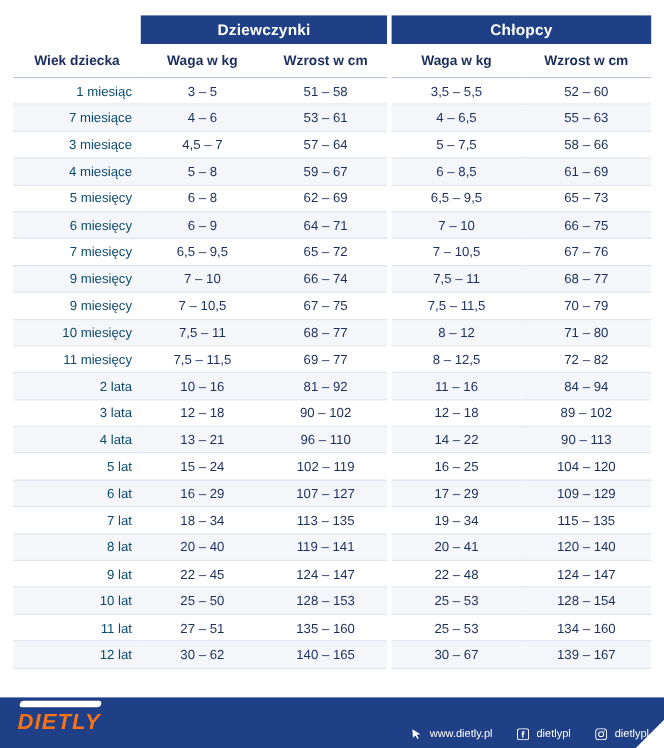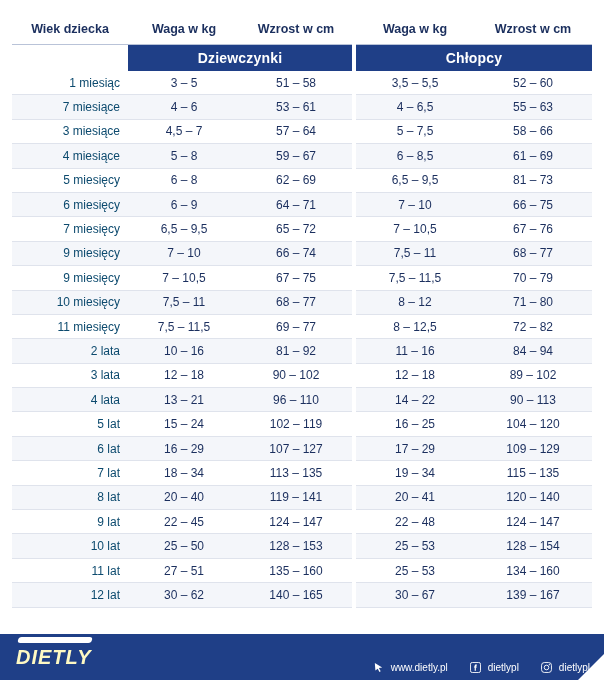--- a/index.html
+++ b/index.html
@@ -106,21 +106,21 @@
   }
   .footer::before {
     content: "";
     position: absolute;
     left: 0; right: 0; top: 0;
     height: 0;
   }
   .logo {
     display: flex;
     align-items: center;
-    color: #fef9c3;
+    color: #f97316;
     font-size: 20px;
     font-weight: bold;
     font-style: italic;
     letter-spacing: 1px;
     position: relative;
   }
   .logo .swoosh {
     display: inline-block;
     width: 74px;
     height: 6px;
@@ -173,33 +173,33 @@
       <colgroup>
         <col style="width:116px">
         <col style="width:112px">
         <col style="width:112px">
         <col style="width:4px">
         <col style="width:118px">
         <col style="width:118px">
       </colgroup>
       <thead>
         <tr>
+          <td class="grp-empty"></td>
+          <td class="grp-head" colspan="2">Dziewczynki</td>
+          <td class="grp-gap"></td>
+          <td class="grp-head" colspan="2">Chłopcy</td>
+        </tr>
+        <tr>
           <th class="col-head first">Wiek dziecka</th>
           <th class="col-head">Waga w kg</th>
           <th class="col-head">Wzrost w cm</th>
           <th class="grp-gap"></th>
           <th class="col-head">Waga w kg</th>
           <th class="col-head">Wzrost w cm</th>
         </tr>
-        <tr>
-          <td class="grp-empty"></td>
-          <td class="grp-head" colspan="2">Dziewczynki</td>
-          <td class="grp-gap"></td>
-          <td class="grp-head" colspan="2">Chłopcy</td>
-        </tr>
       </thead>
       <tbody>
         <tr>
             <td class="label">1 miesiąc</td>
             <td>3 – 5</td>
             <td>51 – 58</td>
             <td class="sep"></td>
             <td>3,5 – 5,5</td>
             <td>52 – 60</td>
           </tr>
@@ -226,21 +226,21 @@
             <td class="sep"></td>
             <td>6 – 8,5</td>
             <td>61 – 69</td>
           </tr>
         <tr>
             <td class="label">5 miesięcy</td>
             <td>6 – 8</td>
             <td>62 – 69</td>
             <td class="sep"></td>
             <td>6,5 – 9,5</td>
-            <td>81 – 73</td>
+            <td>65 – 73</td>
           </tr>
         <tr>
             <td class="label">6 miesięcy</td>
             <td>6 – 9</td>
             <td>64 – 71</td>
             <td class="sep"></td>
             <td>7 – 10</td>
             <td>66 – 75</td>
           </tr>
         <tr>

